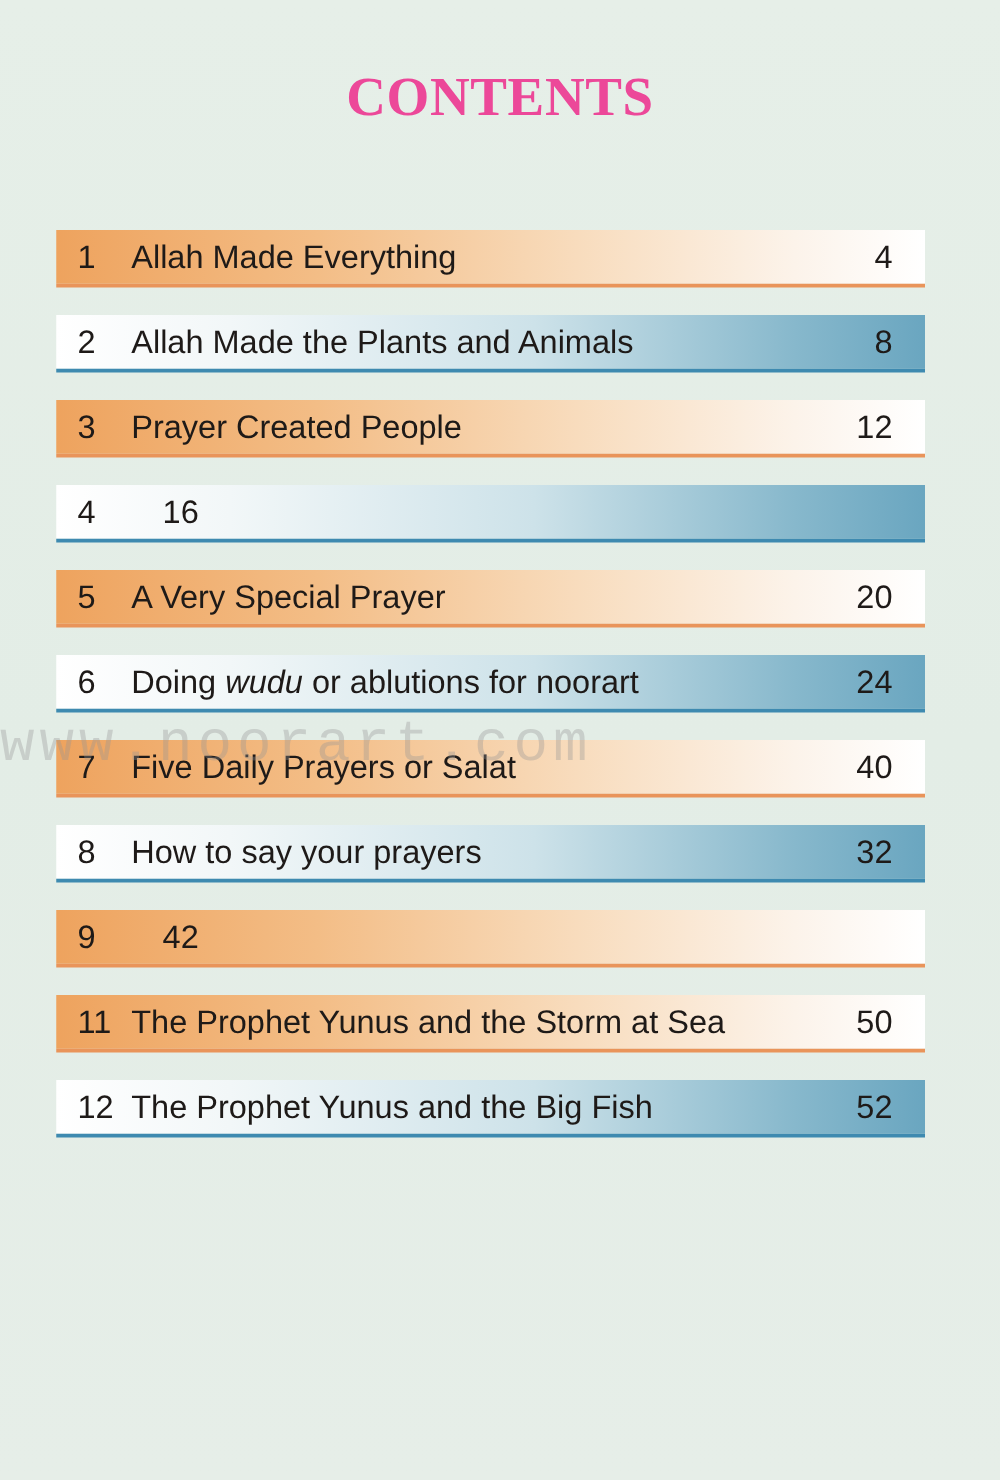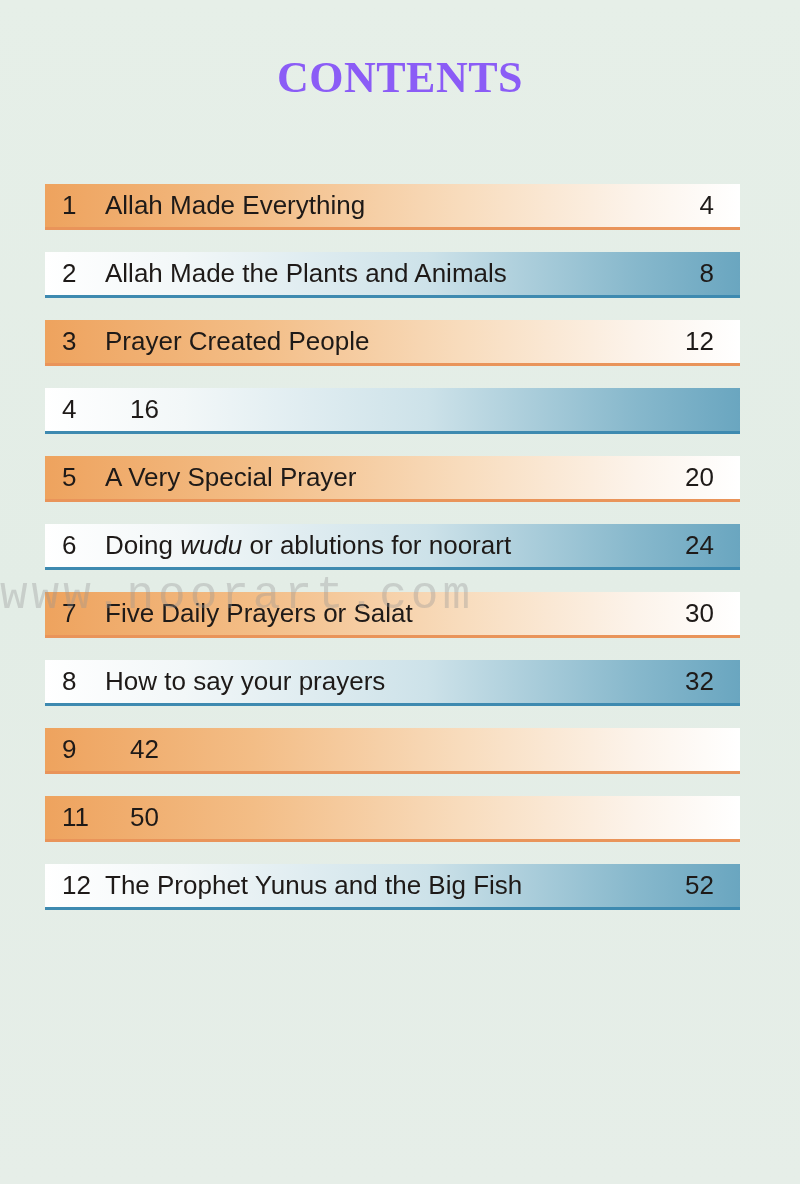--- a/index.html
+++ b/index.html
@@ -4,21 +4,21 @@
 <style>
   html, body { margin:0; padding:0; }
   body {
     width:800px; height:1184px; overflow:hidden; position:relative;
     background: linear-gradient(180deg, #e6efe8 0%, #e3ede6 50%, #e6eee8 100%);
     font-family: "Liberation Sans", sans-serif;
   }
   .title {
     position:absolute; top:52px; left:0; width:800px; text-align:center;
     font-family: "Liberation Serif", serif; font-weight:bold;
-    font-size:44px; color:#8b5cf6; letter-spacing:0.5px;
+    font-size:44px; color:#ec4899; letter-spacing:0.5px;
   }
   .toc { position:absolute; left:45px; top:184px; width:695px; }
   .row {
     position:relative; height:46px; margin-bottom:22px;
     display:flex; align-items:center; font-size:26px; color:#1e1a18;
     box-sizing:border-box;
   }
   .row.orange {
     background: linear-gradient(90deg, #eea35e 0%, #f3bd86 30%, #f8dcbd 60%, #fcf3ea 85%, #ffffff 100%);
     border-bottom:3px solid #e9945a;
@@ -69,33 +69,34 @@
       <span class="page">20</span>
     </div>
   <div class="row blue">
       <span class="num">6</span>
       <span class="label"><span>Doing </span><i>wudu</i><span> or ablutions for noorart</span></span>
       <span class="page">24</span>
     </div>
   <div class="row orange">
       <span class="num">7</span>
       <span class="label"><span>Five Daily Prayers or Salat</span><i></i><span></span></span>
-      <span class="page">30</span>
+      <span class="page">40</span>
     </div>
   <div class="row blue">
       <span class="num">8</span>
       <span class="label"><span>How to say your prayers</span><i></i><span></span></span>
       <span class="page">32</span>
     </div>
   <div class="row orange">
       <span class="num">9</span>
       <span class="page">42</span>
     </div>
   <div class="row orange">
       <span class="num">11</span>
+      <span class="label"><span>The Prophet Yunus and the Storm at Sea</span><i></i><span></span></span>
       <span class="page">50</span>
     </div>
   <div class="row blue">
       <span class="num">12</span>
       <span class="label"><span>The Prophet Yunus and the Big Fish</span><i></i><span></span></span>
       <span class="page">52</span>
     </div>
 </div>
 
 <div class="watermark">www.noorart.com</div>

